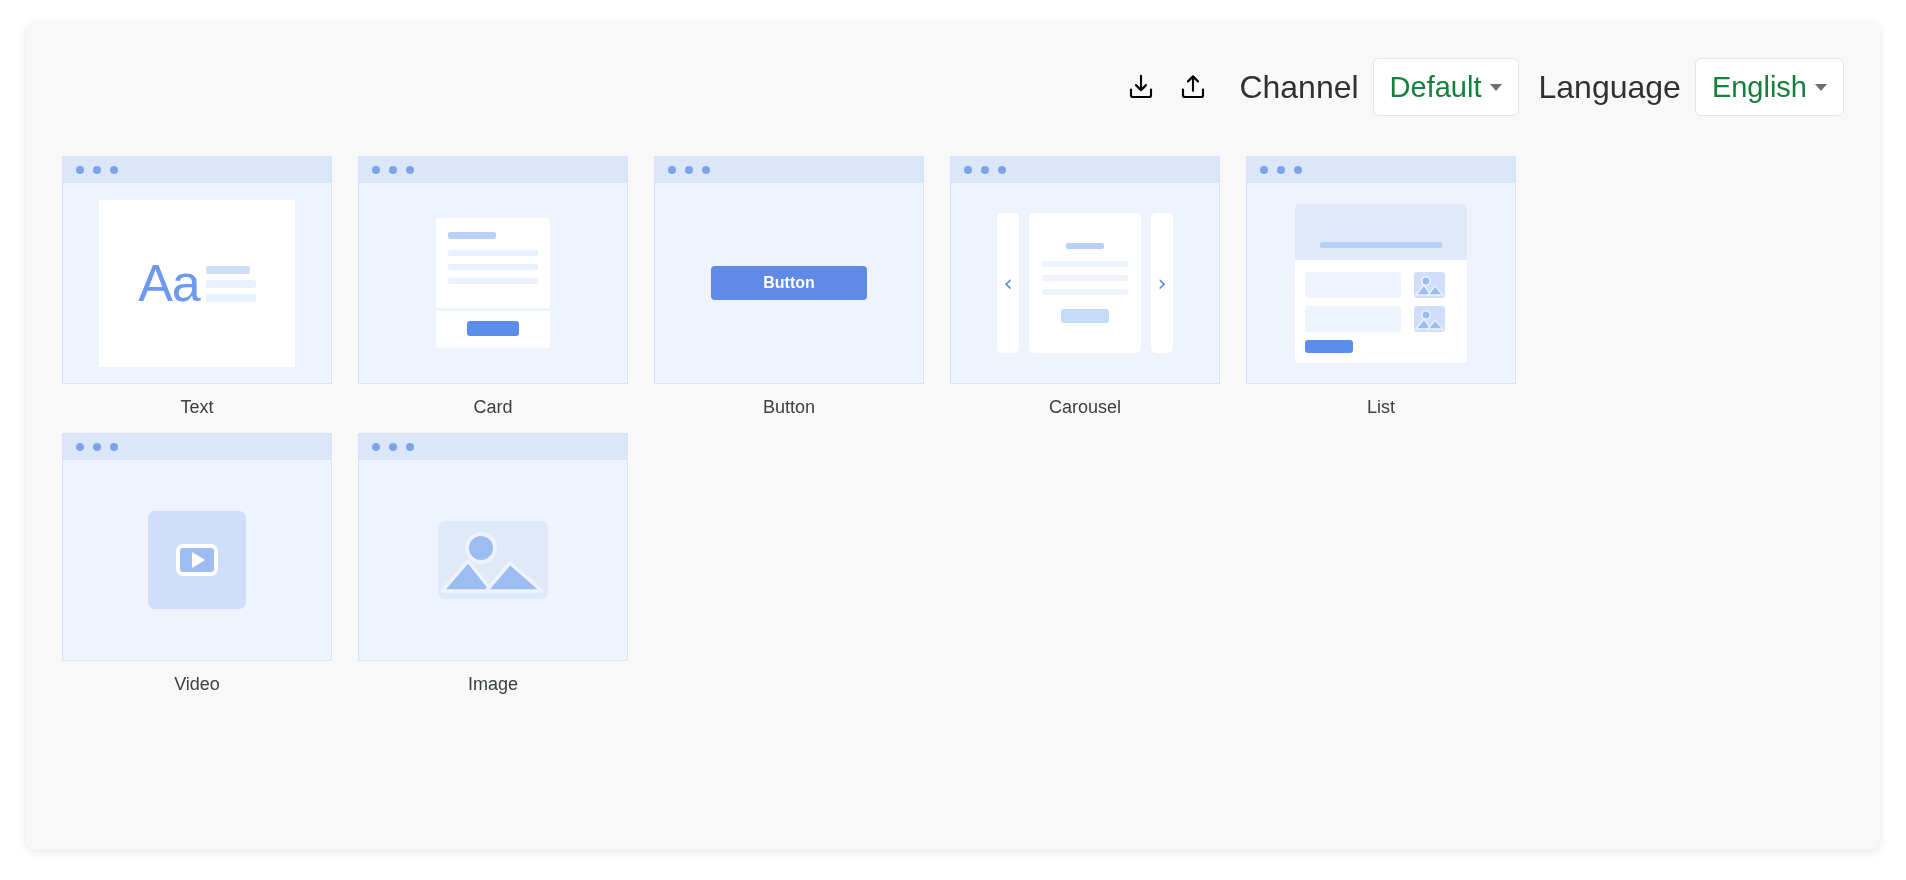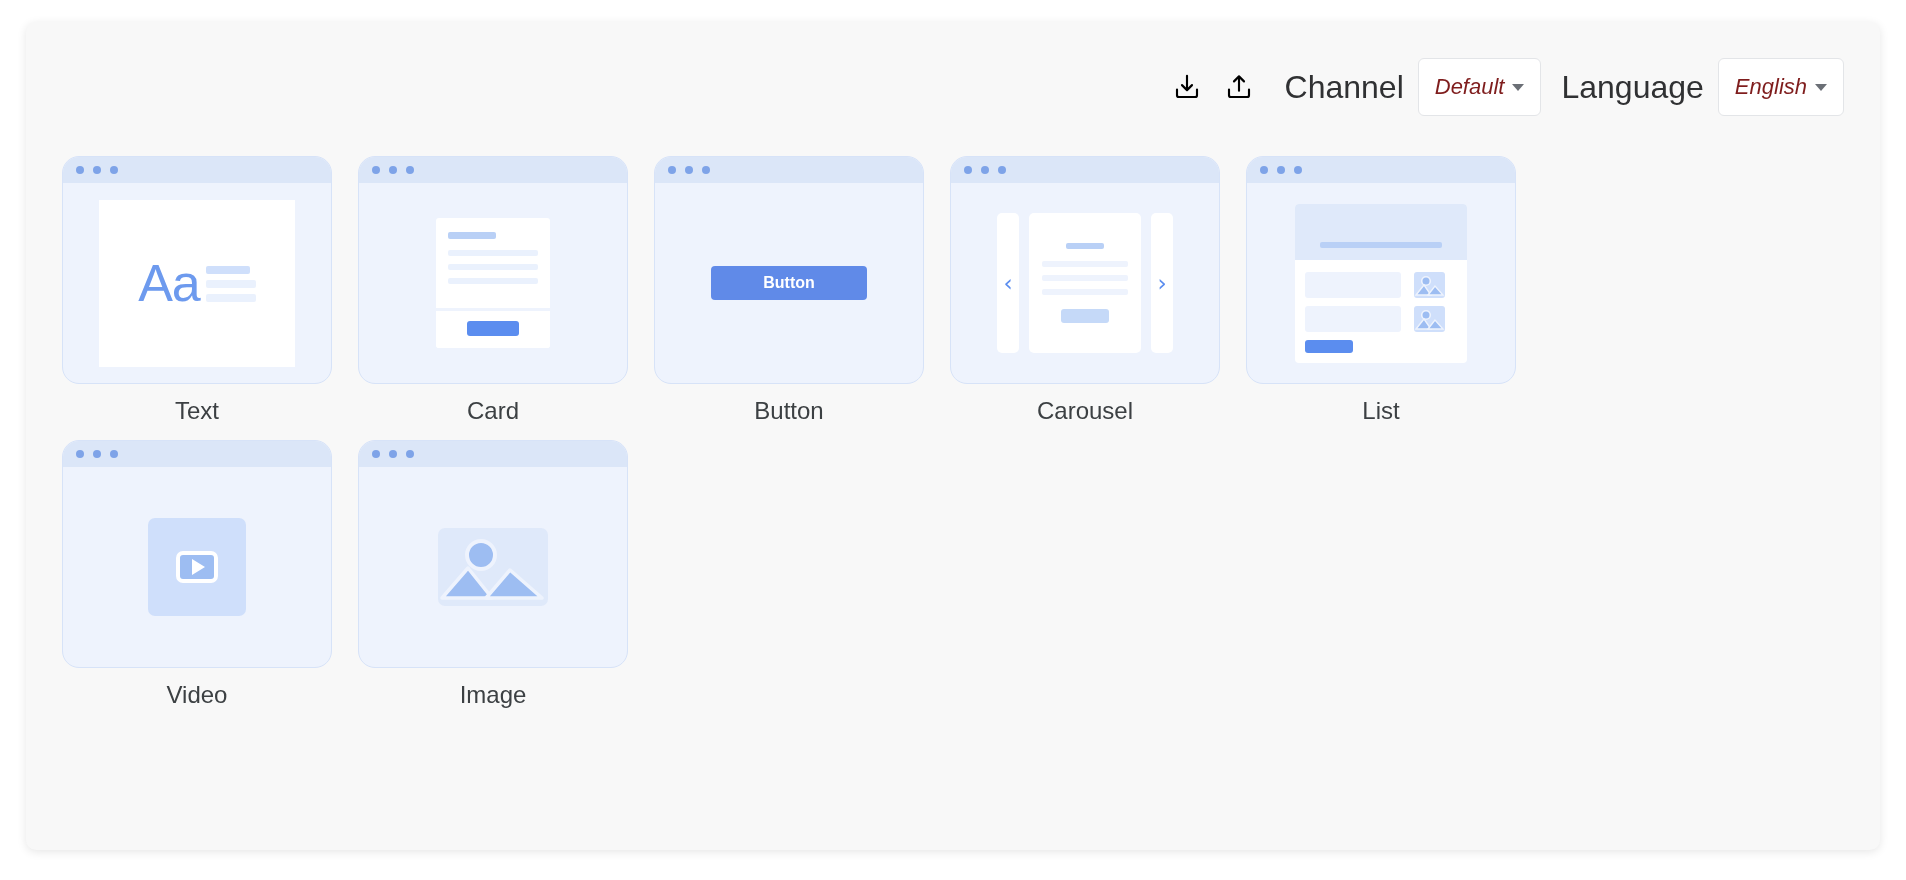--- a/index.html
+++ b/index.html
@@ -65,24 +65,23 @@
     border-radius: 6px;
     display: flex;
     align-items: center;
     justify-content: center;
     gap: 8px;
     padding: 0 16px;
     box-sizing: border-box;
     cursor: pointer;
   }
   .select-value {
-    font-size: 22px;
-    color: #7f1d1d;
+    font-size: 29px;
+    color: #15803d;
     white-space: nowrap;
-    font-style: italic;
   }
   .caret {
     width: 0; height: 0;
     border-left: 6px solid transparent;
     border-right: 6px solid transparent;
     border-top: 7px solid #6b6f76;
   }
 
   
   .grid {
@@ -96,21 +95,21 @@
   }
   .cell {
     width: 296px;
     margin-bottom: 15px;
   }
   .tile {
     width: 270px;
     height: 228px;
     background: #eef3fd;
     border: 1px solid #d7e3f8;
-    border-radius: 17px;
+    border-radius: 0;
     box-sizing: border-box;
     overflow: hidden;
     cursor: pointer;
     position: relative;
   }
   .tile-bar {
     height: 26px;
     background: #dbe6f8;
     display: flex;
     align-items: center;
@@ -124,21 +123,21 @@
   }
   .tile-body {
     position: relative;
     height: 200px;
     display: flex;
     align-items: center;
     justify-content: center;
   }
   .tile-label {
     text-align: center;
-    font-size: 24px;
+    font-size: 18px;
     color: #3c4043;
     margin-top: 13px;
     width: 270px;
   }
 
   
   .text-canvas {
     width: 196px;
     height: 167px;
     background: #ffffff;

